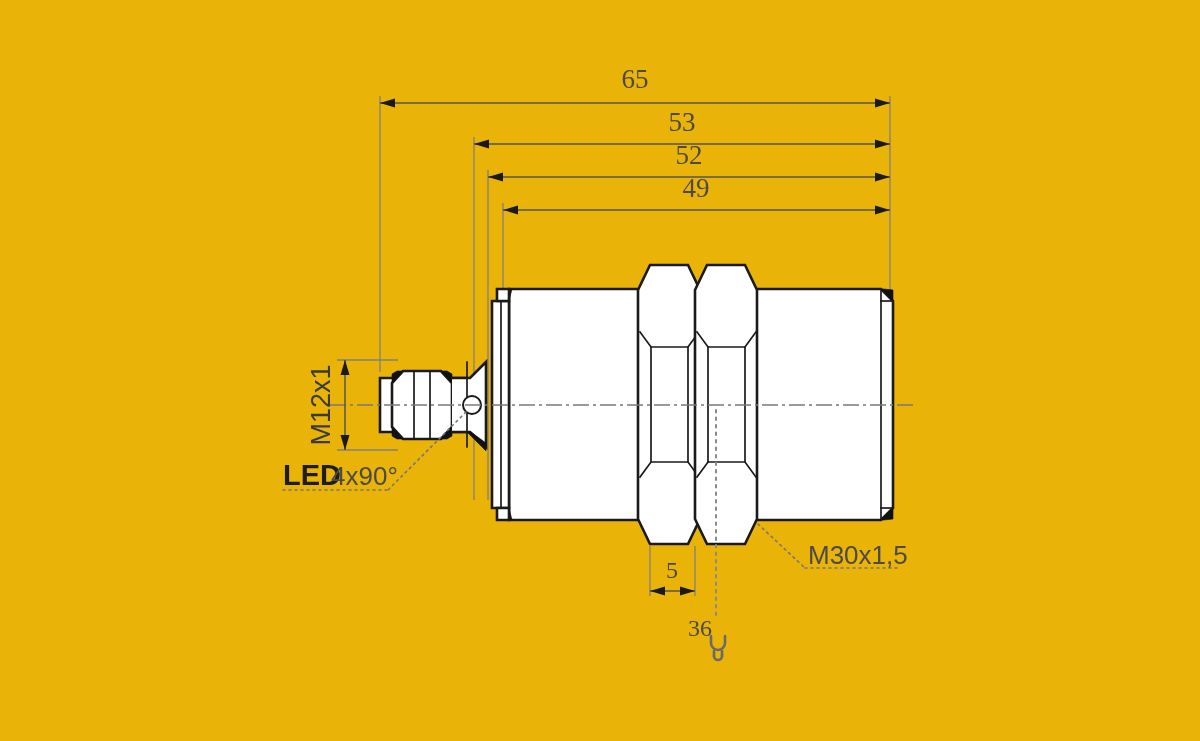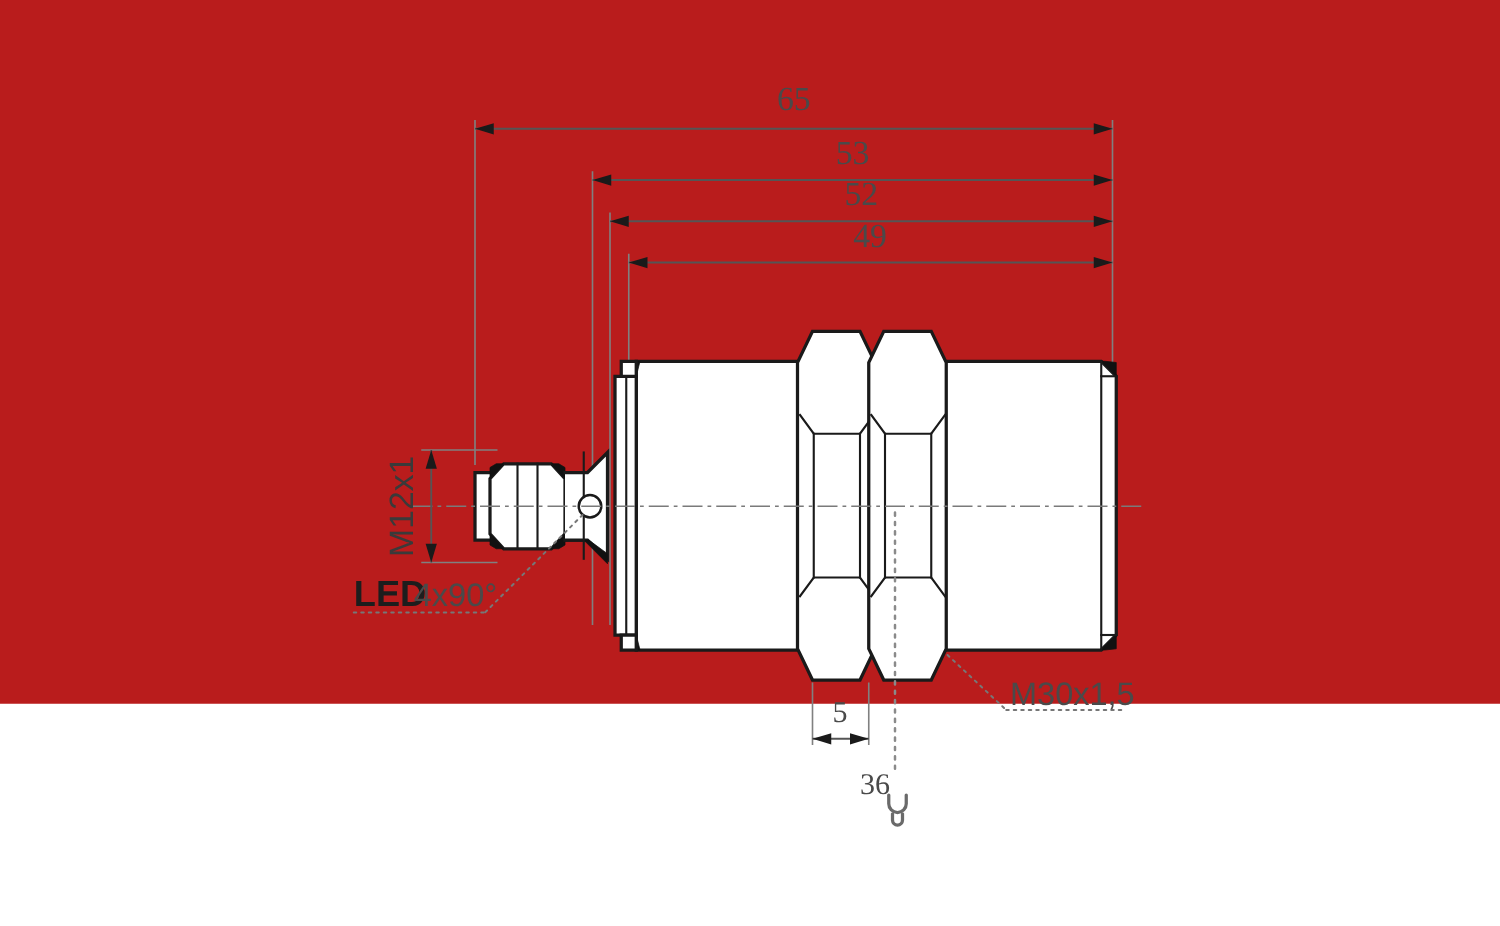--- a/index.html
+++ b/index.html
@@ -9,22 +9,22 @@
   }
   body {
     width: 1200px;
     height: 741px;
     font-family: "Liberation Sans", sans-serif;
     overflow: hidden;
   }
   #drawing-root {
     position: relative;
     width: 1200px;
-    height: 563px;
-    background: #b91c1c;
+    height: 741px;
+    background: #eab308;
   }
   svg#tech-drawing {
     display: block;
     width: 1200px;
     height: 741px;
   }
   .part-outline {
     fill: #ffffff;
     stroke: #1a1a1a;
     stroke-width: 2.6;

